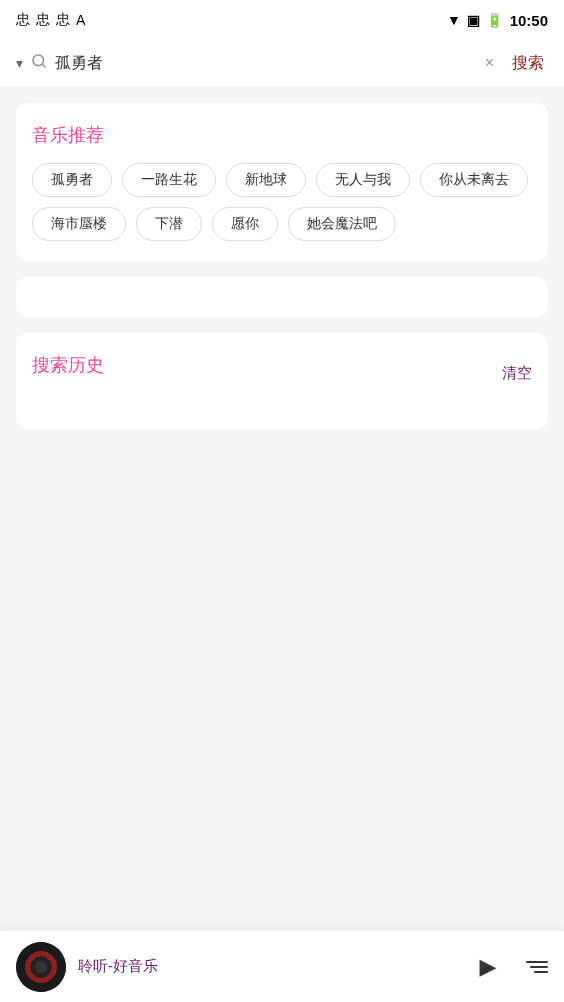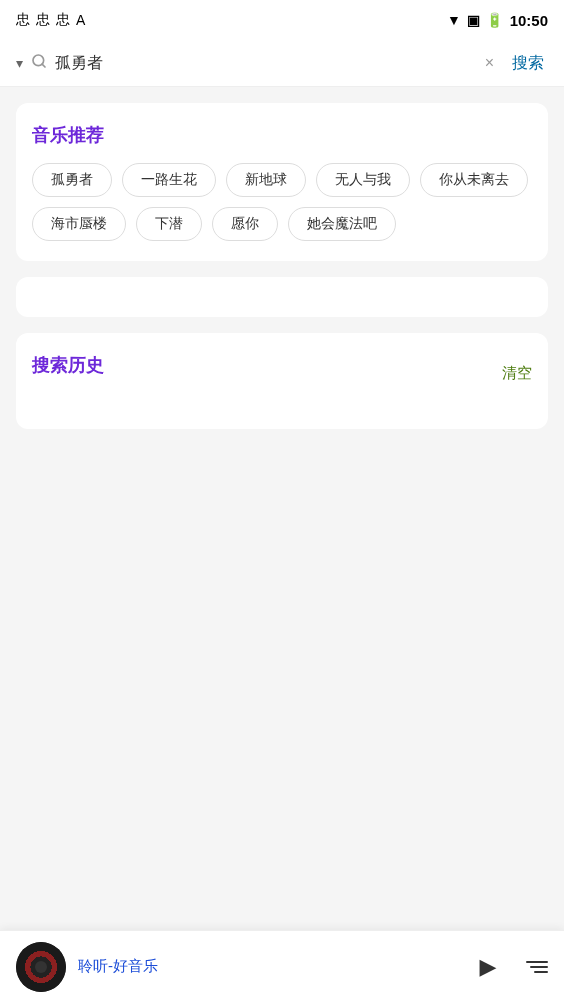--- a/index.html
+++ b/index.html
@@ -77,21 +77,21 @@
     }
 
     .clear-btn {
       color: #999;
       font-size: 16px;
       cursor: pointer;
       padding: 2px 6px;
     }
 
     .search-btn {
-      color: #0369a1;
+      color: #7f1d1d;
       font-size: 16px;
       font-weight: 500;
       cursor: pointer;
       padding: 0 4px;
     }
 
     
     .main-content {
       padding: 16px;
       display: flex;
@@ -103,22 +103,22 @@
 
     
     .section-card {
       background: #fff;
       border-radius: 12px;
       padding: 20px 16px 20px;
     }
 
     .section-title {
       font-size: 18px;
-      font-weight: 700;
-      color: #6d28d9;
+      font-weight: 400;
+      color: #ec4899;
       margin-bottom: 16px;
     }
 
     .tags-container {
       display: flex;
       flex-wrap: wrap;
       gap: 10px;
     }
 
     .tag {
@@ -136,21 +136,21 @@
     .history-header {
       display: flex;
       justify-content: space-between;
       align-items: center;
       margin-bottom: 16px;
       text-align: center;
     }
 
     .clear-history-btn {
       font-size: 15px;
-      color: #4d7c0f;
+      color: #701a75;
       cursor: pointer;
     }
 
     
     .bottom-player {
       position: absolute;
       bottom: 0;
       left: 0;
       right: 0;
       height: 72px;
@@ -191,21 +191,21 @@
       height: 12px;
       border-radius: 50%;
       background: #333;
       position: absolute;
       z-index: 2;
     }
 
     .player-title {
       flex: 1;
       font-size: 15px;
-      color: #1d4ed8;
+      color: #701a75;
     }
 
     .player-controls {
       display: flex;
       align-items: center;
       gap: 20px;
     }
 
     .play-btn {
       width: 36px;

